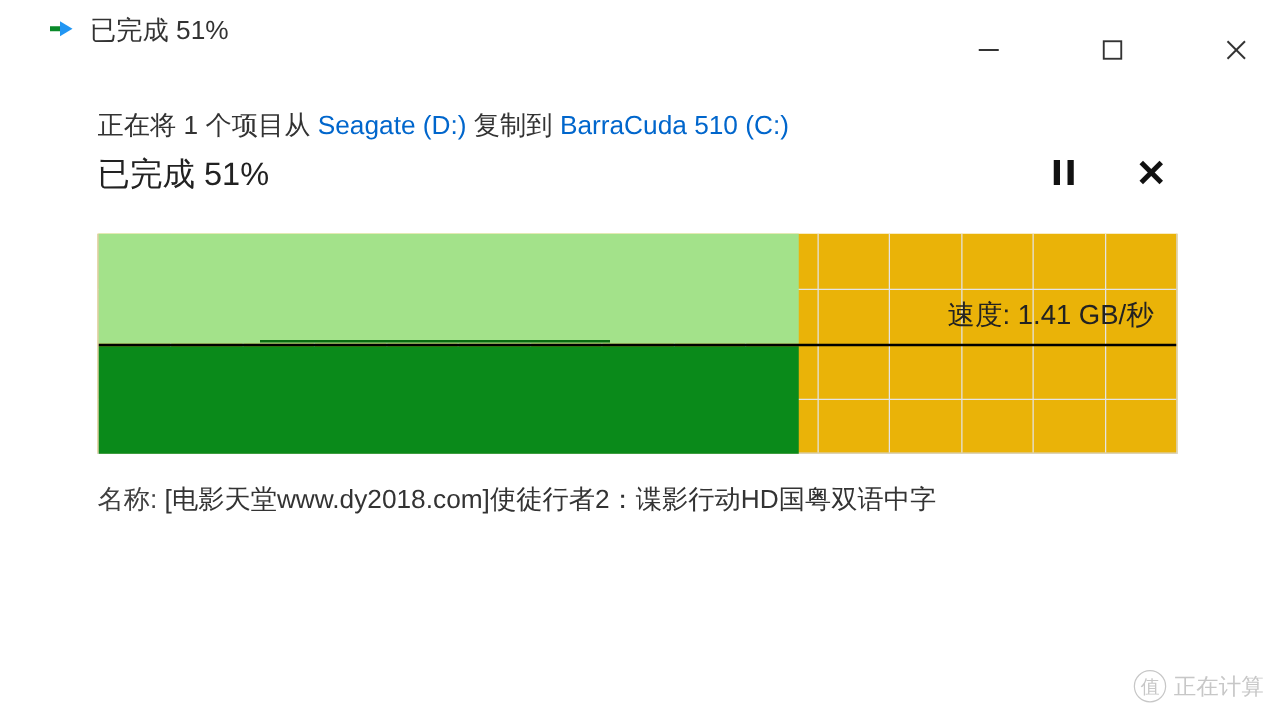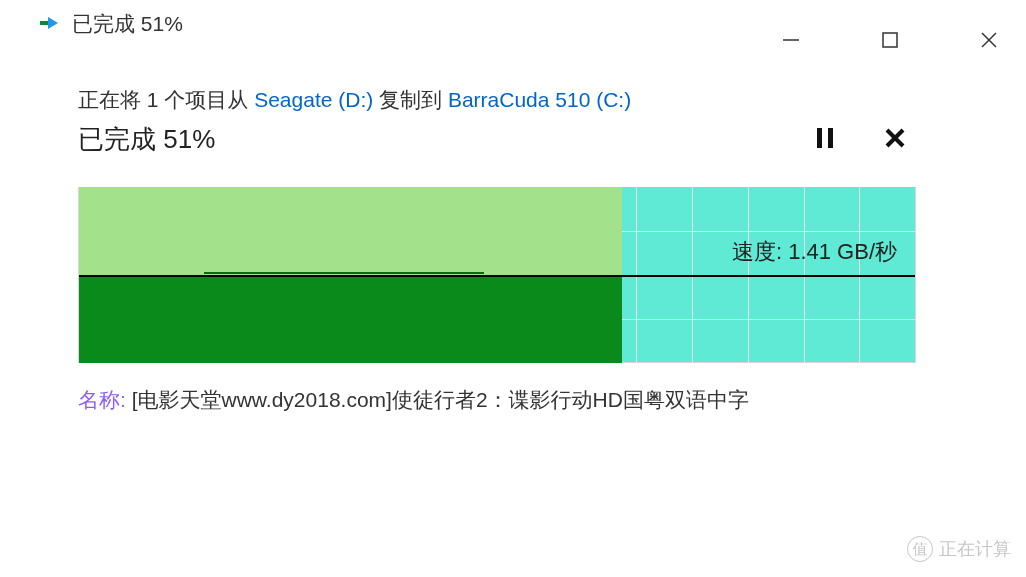--- a/index.html
+++ b/index.html
@@ -59,21 +59,21 @@
     }
     .win-btn {
       width: 24px;
       height: 24px;
       display: flex;
       align-items: center;
       justify-content: center;
       cursor: default;
     }
     .content {
-      padding: 10px 110px 0 78px;
+      padding: 10px 84px 0 78px;
     }
     .copy-line {
       font-size: 21px;
       color: #333;
       margin-top: 28px;
     }
     .copy-line .link {
       color: #0066cc;
     }
     .progress-header {
@@ -98,21 +98,21 @@
       cursor: default;
       line-height: 1;
     }
     .chart-area {
       position: relative;
       height: 176px;
       margin-top: 30px;
       border-left: 1px solid #d8d8d8;
       border-right: 1px solid #d8d8d8;
       border-bottom: 1px solid #d8d8d8;
-      background: #5eead4;
+      background: #eab308;
     }
     .grid-v {
       position: absolute;
       top: 0;
       bottom: 0;
       width: 1px;
       background: #e4e4e4;
     }
     .grid-h {
       position: absolute;
@@ -157,21 +157,21 @@
       position: absolute;
       z-index: 4;
     }
     .details {
       margin-top: 20px;
       font-size: 21px;
       color: #333;
       line-height: 1.65;
     }
     .details .label {
-      color: #8b5cf6;
+      color: #404040;
     }
     .watermark {
       position: absolute;
       right: 15px;
       bottom: 15px;
       display: flex;
       align-items: center;
       gap: 6px;
       color: #c7c7c7;
       font-size: 18px;

